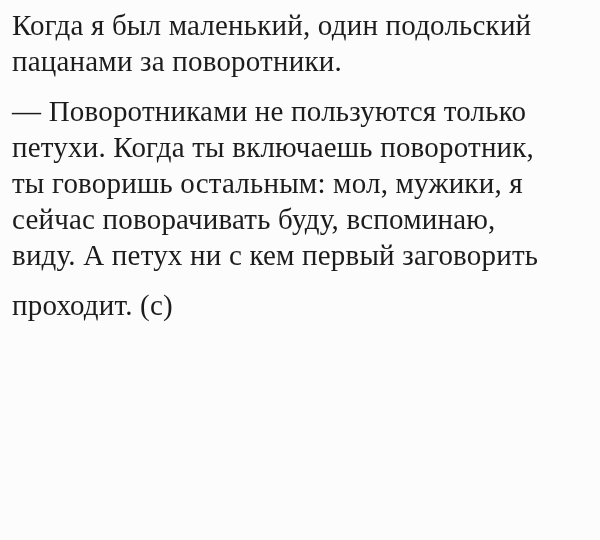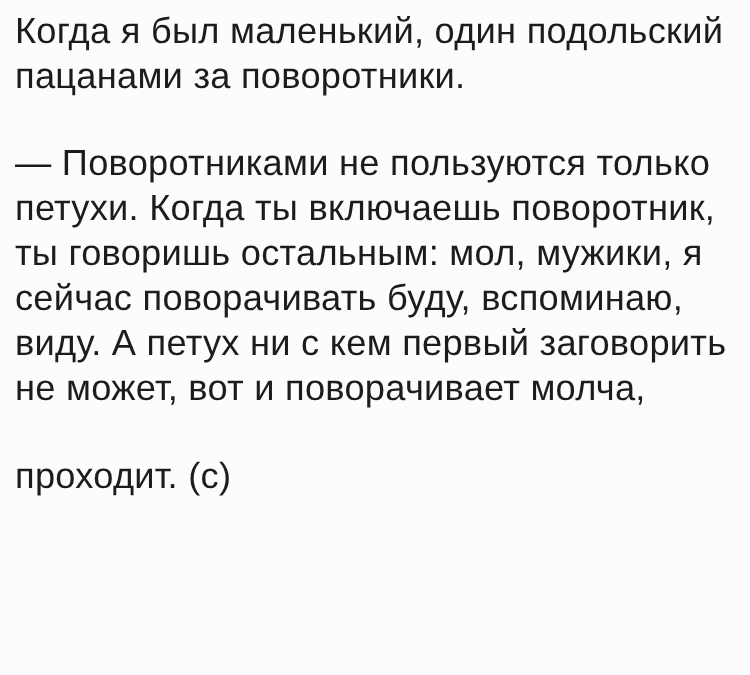--- a/index.html
+++ b/index.html
@@ -18,45 +18,45 @@
     font-family: "Liberation Sans", sans-serif;
   }
   .post {
     padding: 7px 0 0 12px;
     color: var(--text-color);
   }
   .paragraph {
     margin: 0;
   }
   .paragraph + .paragraph {
-    margin-top: 34px;
+    margin-top: 14px;
   }
   .text-line {
     font-size: 29px;
     line-height: 36px;
     white-space: pre;
     letter-spacing: 0.2px;
+    font-family: Liberation Serif, serif;
   }
 </style>
 </head>
 <body>
 
 <div class="post">
 
   <div class="paragraph">
     <div class="text-line">Когда я был маленький, один подольский</div>
     <div class="text-line">пацанами за поворотники.</div>
   </div>
 
   <div class="paragraph">
     <div class="text-line">— Поворотниками не пользуются только</div>
     <div class="text-line">петухи. Когда ты включаешь поворотник,</div>
     <div class="text-line">ты говоришь остальным: мол, мужики, я</div>
     <div class="text-line">сейчас поворачивать буду, вспоминаю,</div>
     <div class="text-line">виду. А петух ни с кем первый заговорить</div>
-    <div class="text-line">не может, вот и поворачивает молча,</div>
   </div>
 
   <div class="paragraph">
     <div class="text-line">проходит. (с)</div>
   </div>
 
 </div>
 
 </body></html>

